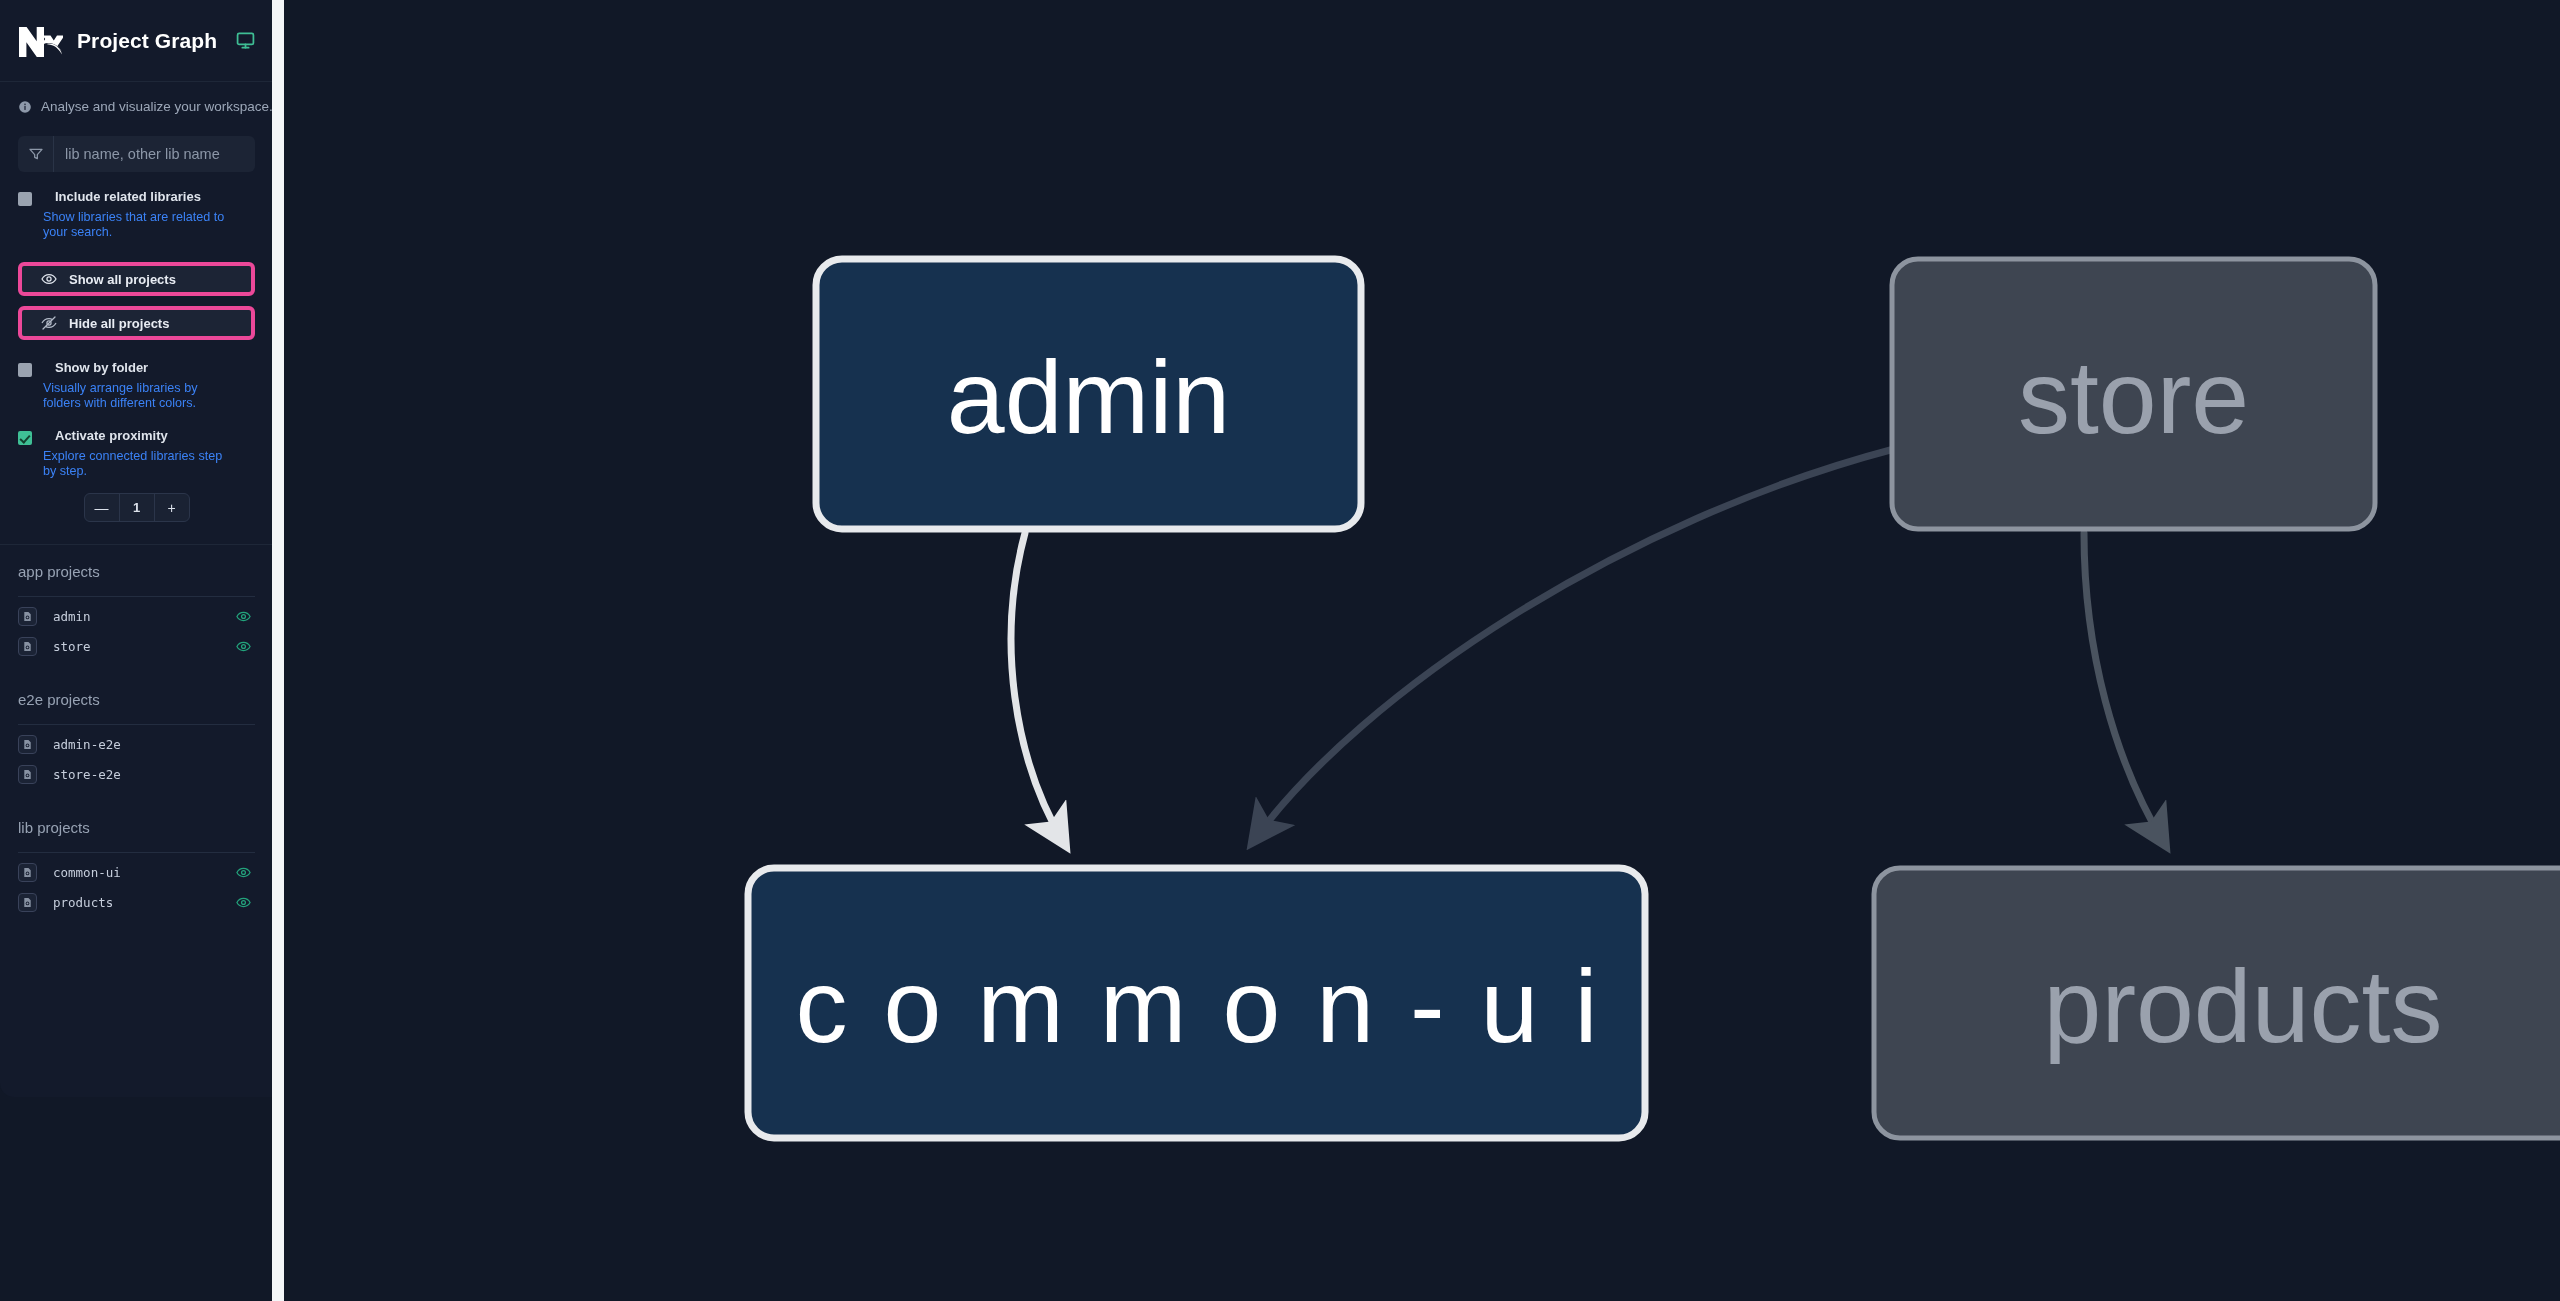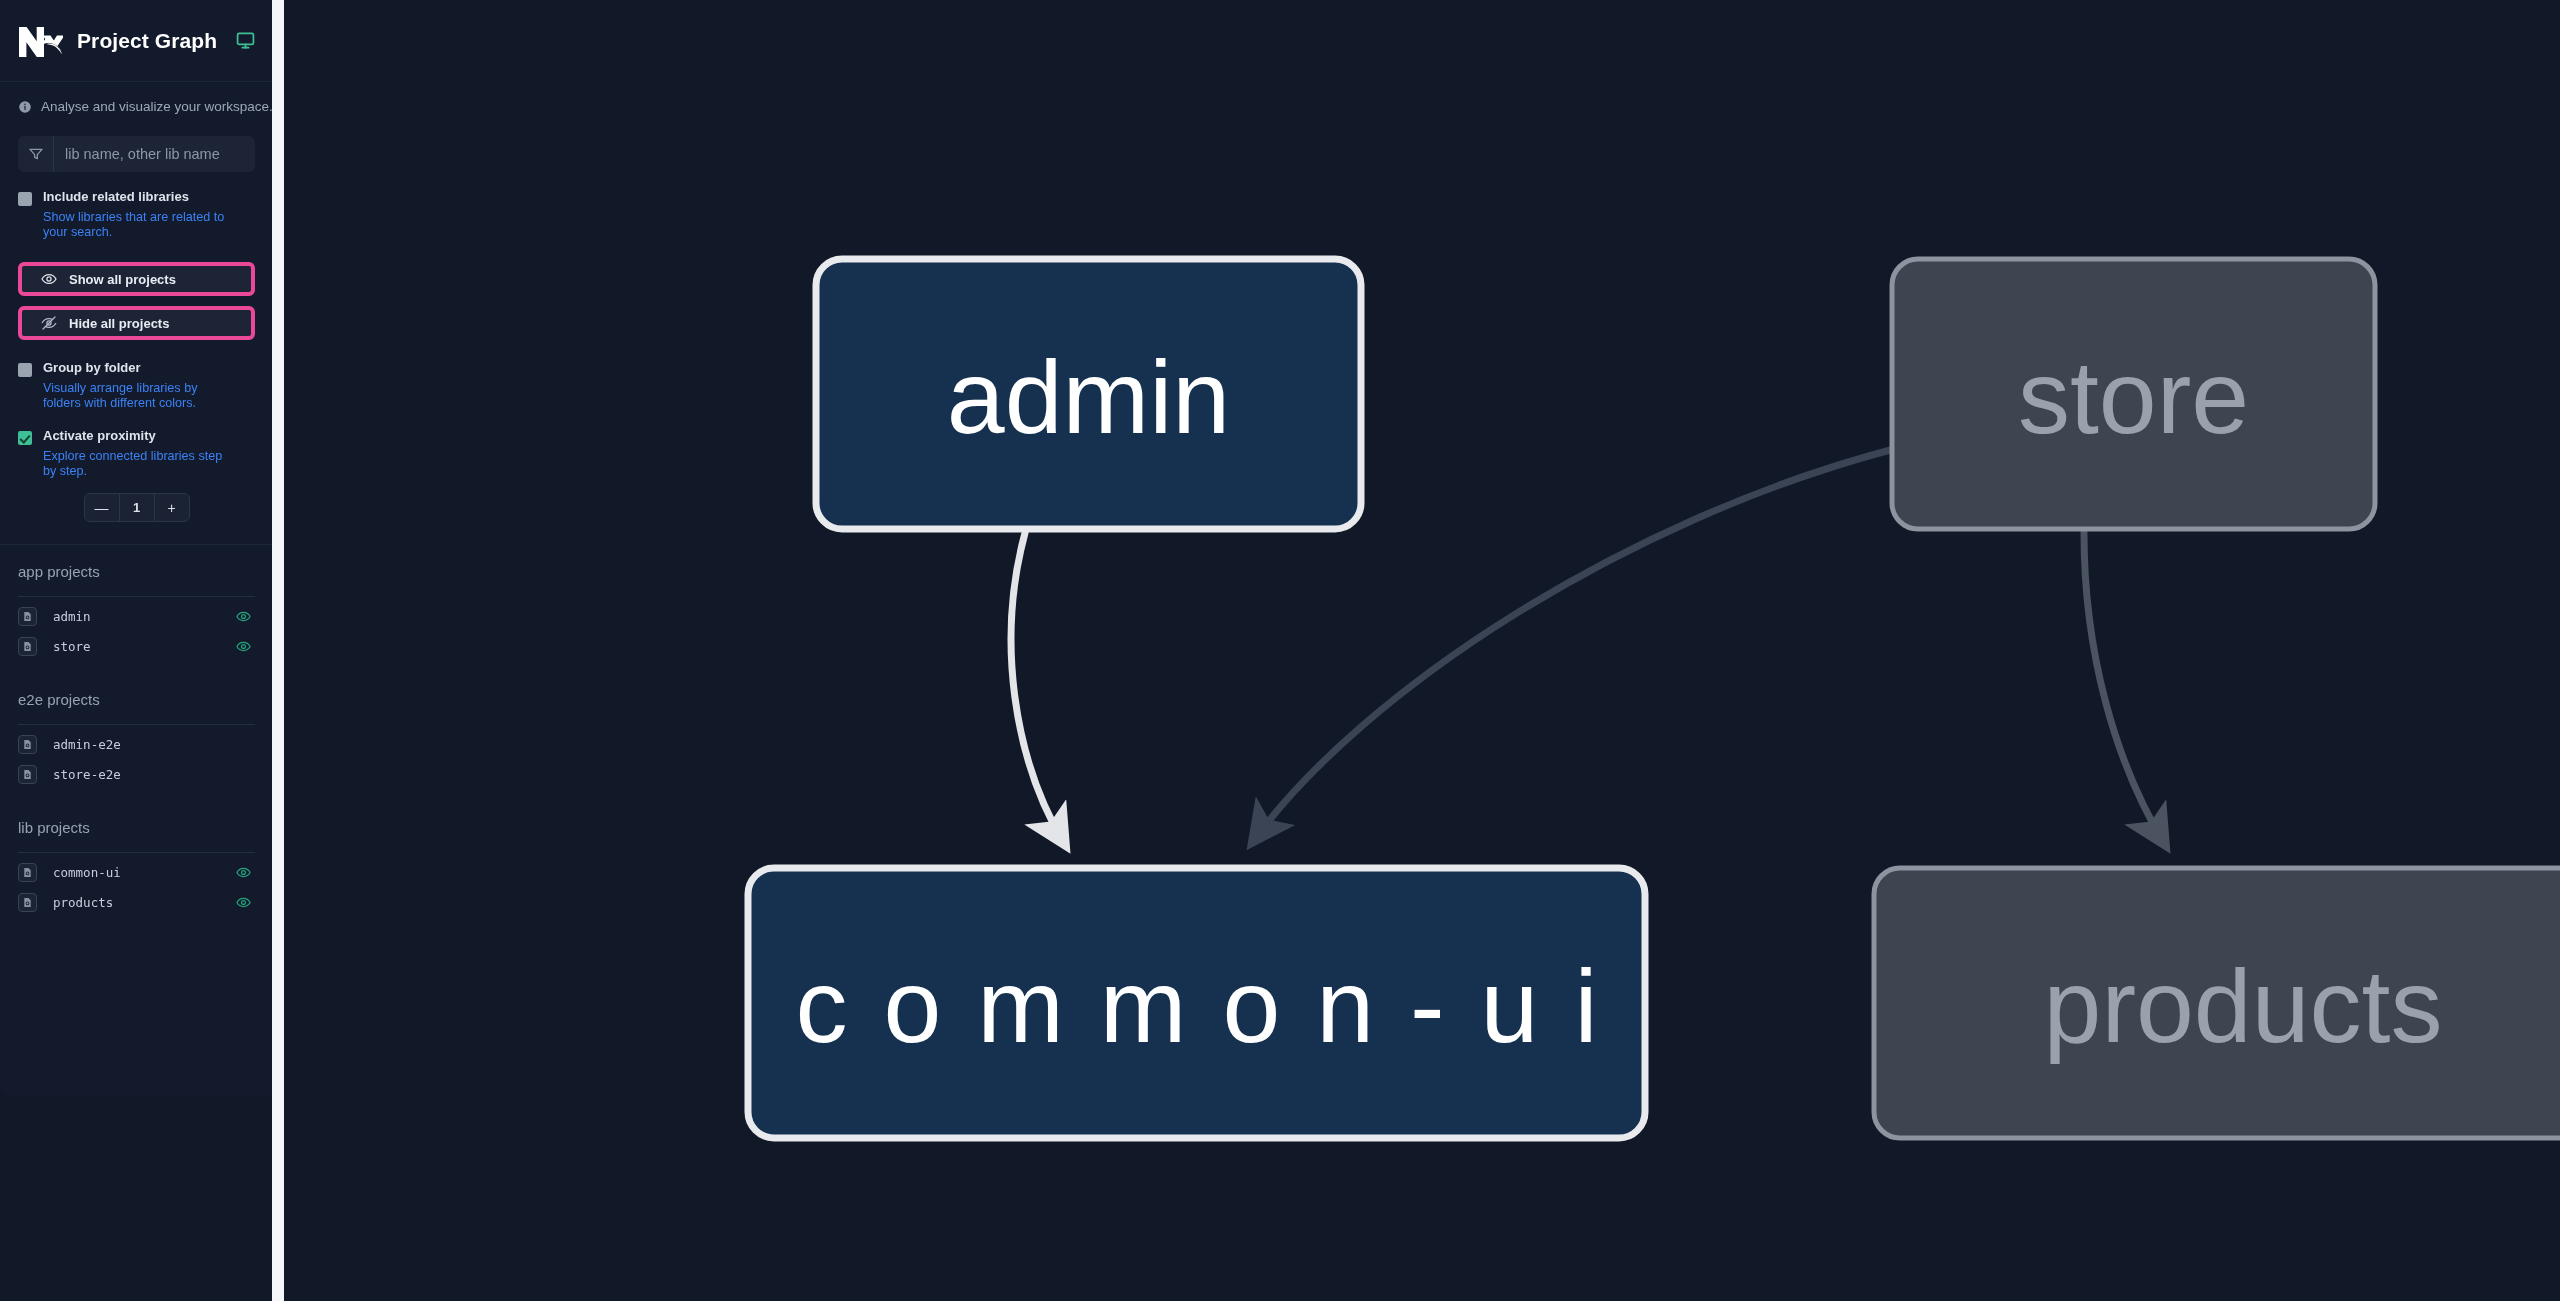--- a/index.html
+++ b/index.html
@@ -116,20 +116,21 @@
     border: solid #14402f;
     border-width: 0 2px 2px 0;
     transform: rotate(42deg);
   }
   .chk-body { line-height: 1.18; }
   .chk-label {
     color: #dfe4ec;
     font-size: 13px;
     font-weight: 700;
     display: block;
+    margin-left: 12px;
   }
   .chk-desc {
     color: #3b82f6;
     font-size: 12.6px;
     display: block;
     margin-top: 6px;
     max-width: 192px;
   }
 
   
@@ -310,21 +311,21 @@
         <path d="M1.5 12S5 5.5 12 5.5c2 0 3.7.5 5.2 1.3M22.5 12s-3.5 6.5-10.5 6.5c-2.2 0-4-.6-5.5-1.5"></path>
         <circle cx="12" cy="12" r="3.1"></circle>
         <line x1="3" y1="21" x2="21" y2="3" stroke-linecap="round"></line>
       </svg>
       <span class="sb-btn-label">Hide all projects</span>
     </div>
 
     <div class="chk-row" style="margin-top:20px">
       <span class="chk"></span>
       <span class="chk-body">
-        <span class="chk-label">Group by folder</span>
+        <span class="chk-label">Show by folder</span>
         <span class="chk-desc">Visually arrange libraries by folders with different colors.</span>
       </span>
     </div>
 
     <div class="chk-row">
       <span class="chk checked"></span>
       <span class="chk-body">
         <span class="chk-label">Activate proximity</span>
         <span class="chk-desc">Explore connected libraries step by step.</span>
       </span>

